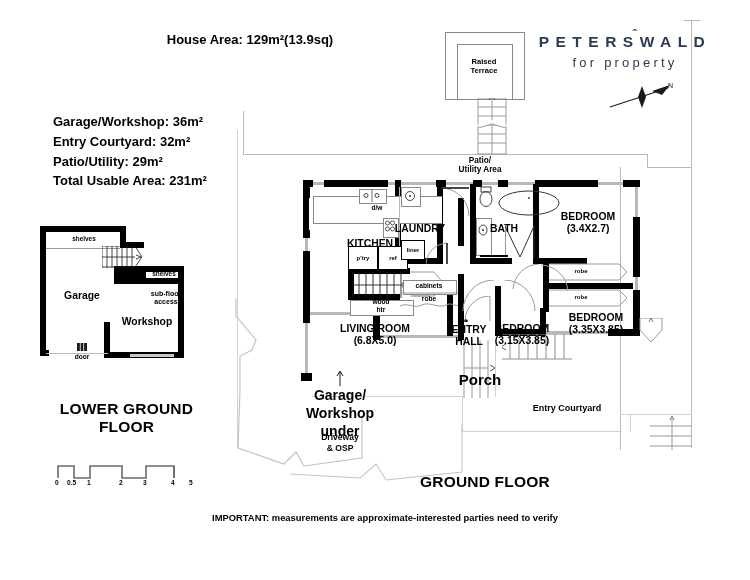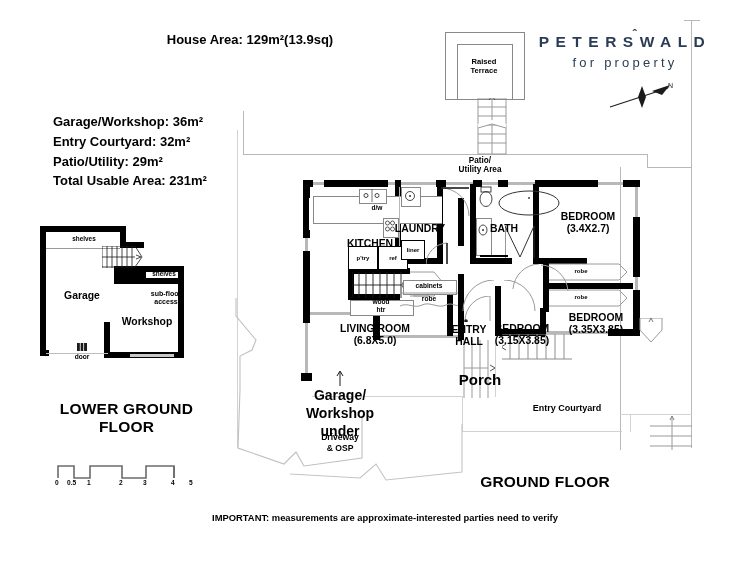--- a/index.html
+++ b/index.html
@@ -17,21 +17,21 @@
   #areas-list div{white-space:nowrap;}
   
   #brand{left:525px;top:33px;width:200px;text-align:center;color:#2b3c55;}
   #brand .bn{font-size:15.5px;letter-spacing:6.5px;font-weight:700;
              position:relative;display:inline-block;}
   #brand .bn .caret{position:absolute;left:96px;top:-5px;font-size:12px;letter-spacing:0;}
   #brand .bs{font-size:13px;letter-spacing:3.2px;margin-top:4px;}
   
   #lower-floor-label{left:34px;top:400px;width:185px;text-align:center;
         font-size:15.5px;font-weight:700;letter-spacing:.2px;}
-  #ground-floor-label{left:420px;top:473px;width:190px;text-align:right;
+  #ground-floor-label{left:420px;top:473px;width:190px;text-align:left;
         font-size:15.5px;font-weight:700;letter-spacing:.2px;}
   #footer-note{left:175px;top:512px;width:420px;text-align:center;font-size:9.4px;font-weight:700;}
   
   .wall{background:#000;position:absolute;}
   .gline{background:#b8b8b8;position:absolute;}
   .gline2{background:#d2d2d2;position:absolute;}
   .rmlabel{position:absolute;text-align:center;font-size:9.6px;font-weight:700;line-height:1.15;}
   .rmlabel.big{font-size:10.4px;}
   .smlabel{position:absolute;text-align:center;font-size:6.6px;font-weight:700;line-height:1.15;}
   .boxlabel{position:absolute;border:1px solid #000;background:#fff;font-size:6px;

